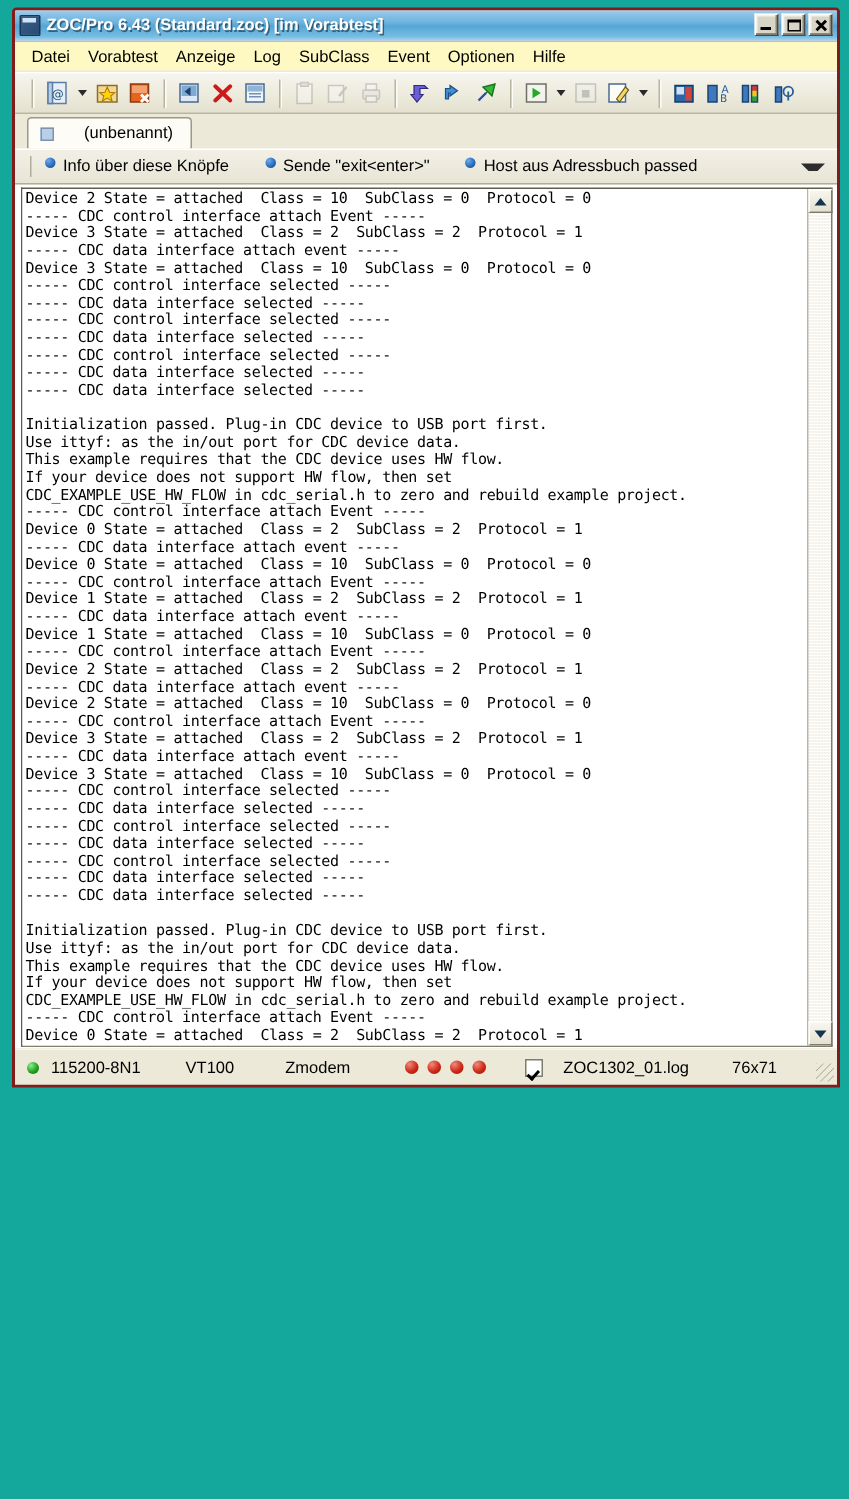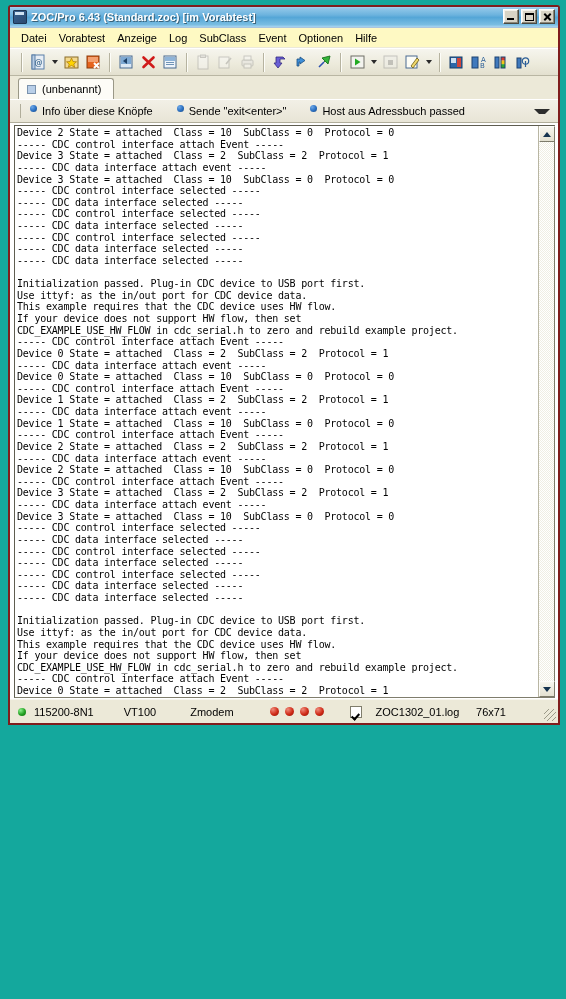--- a/index.html
+++ b/index.html
@@ -92,21 +92,21 @@
     flex:0 0 23px;height:23px;background:#ece9d8;position:relative;
     display:flex;align-items:flex-end;padding-left:8px;box-sizing:border-box;
   }
   .tabstrip::after{
     content:"";position:absolute;left:0;right:0;bottom:0;height:1px;background:#ece9d8;
   }
   .tab{
     height:21px;background:#fdfcf7;
     border:1px solid #9a9887;border-bottom:none;
     border-radius:3px 3px 0 0;
-    display:flex;align-items:center;gap:6px;padding:0 12px 0 8px;
+    display:flex;align-items:center;gap:20px;padding:0 12px 0 8px;
     font-size:11px;color:#000;box-sizing:border-box;position:relative;z-index:2;
   }
   .tab-ico{width:9px;height:9px;background:#b9cfe8;border:1px solid #7b93ad;box-sizing:border-box;}
 
   
   .buttonbar{
     flex:0 0 24px;height:24px;
     background:linear-gradient(to bottom,#f2f0e6 0%,#e8e5d6 100%);
     border-top:1px solid #ffffff;border-bottom:1px solid #b0ad9a;
     display:flex;align-items:center;padding-left:10px;box-sizing:border-box;position:relative;
@@ -159,21 +159,21 @@
     border-right-color:#7d7b6b;border-bottom-color:#7d7b6b;
     box-sizing:border-box;display:flex;align-items:center;justify-content:center;
   }
   .sbtn::after{content:"";width:0;height:0;border-left:4px solid transparent;border-right:4px solid transparent;}
   .sbtn.up::after{border-bottom:5px solid #15334f;}
   .sbtn.dn::after{border-top:5px solid #15334f;}
 
   
   .statusbar{
     flex:0 0 24px;height:24px;background:#ece9d8;
-    display:flex;align-items:center;padding:0 12px 0 8px;box-sizing:border-box;
+    display:flex;align-items:center;padding:0 0 0 8px;box-sizing:border-box;
     position:relative;border-top:1px solid #f7f6ee;
   }
   .st-led{
     width:8px;height:8px;border-radius:50%;flex:0 0 8px;
     background:radial-gradient(circle at 33% 30%,#8bf08b 0%,#23a023 55%,#0d6b0d 100%);
     margin-right:8px;
   }
   .st-txt{font-size:11px;color:#000;white-space:nowrap;}
   .st-leds{display:flex;gap:6px;}
   .st-leds b{

